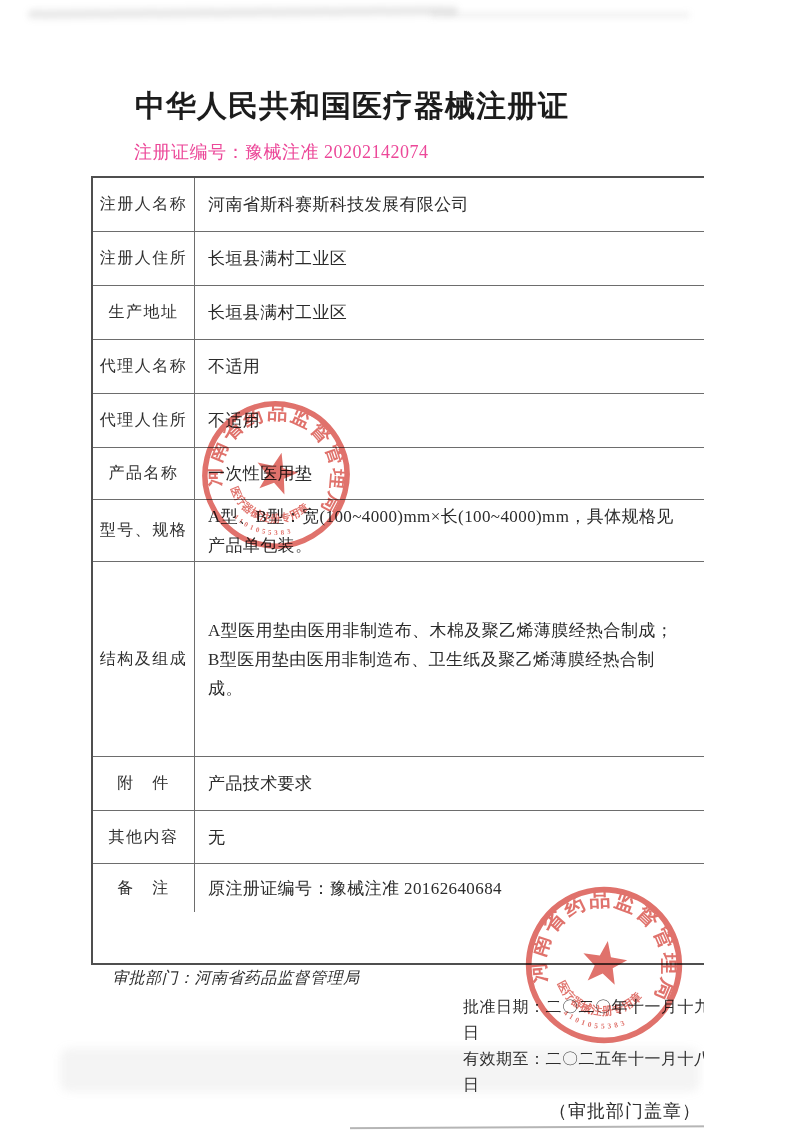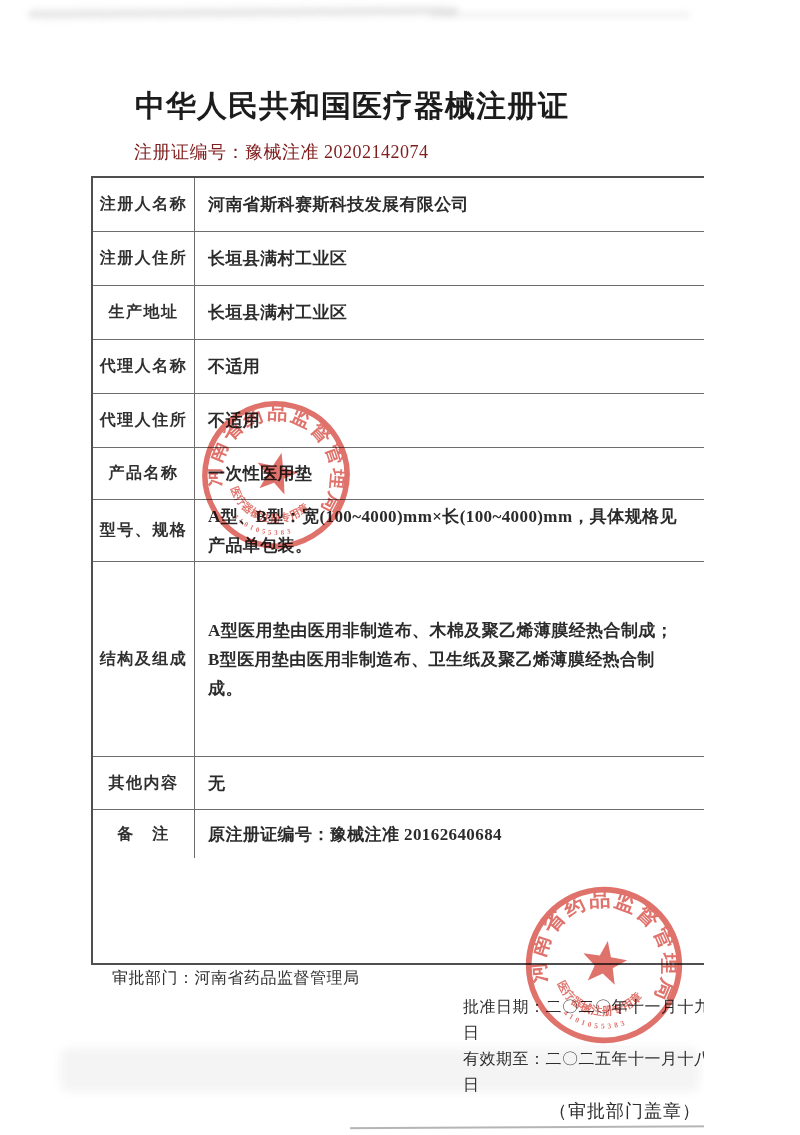--- a/index.html
+++ b/index.html
@@ -14,41 +14,41 @@
     border-radius:5px;filter:blur(3px);transform:rotate(-.5deg);}
   .smudge-b{left:430px;top:12px;width:260px;height:6px;background:rgba(130,130,130,.10);
     border-radius:4px;filter:blur(3px);}
   .noise-band{left:60px;top:1048px;width:640px;height:44px;
     background:rgba(150,150,150,.10);filter:blur(4px);border-radius:10px;}
   .fold-line{left:350px;top:1126px;width:450px;height:2px;background:rgba(90,90,90,.45);
     transform:rotate(-.3deg);filter:blur(.4px);}
   
   .title{position:absolute;left:0;top:86px;width:100%;text-align:center;
     font-size:30px;font-weight:700;letter-spacing:1px;color:#1c1c1c;}
-  .regline{position:absolute;left:134px;top:140px;font-size:18px;color:#7f1d1d;letter-spacing:.5px;}
+  .regline{position:absolute;left:134px;top:140px;font-size:18px;color:#ec4899;letter-spacing:.5px;}
   
   .cert-table{
     position:absolute;left:91px;top:176px;width:621px;height:789px;
     box-sizing:border-box;border:2px solid #4f4f4f;background:transparent;
-    display:flex;flex-direction:column;font-weight:bold;
+    display:flex;flex-direction:column;
   }
   .t-row{display:flex;border-bottom:1px solid #6d6d6d;box-sizing:border-box;flex:0 0 auto;}
   .t-row:last-child{border-bottom:none;}
   .t-label{
     width:102px;flex:0 0 102px;border-right:1px solid #6d6d6d;box-sizing:border-box;
     display:flex;align-items:center;justify-content:center;text-align:center;
     font-size:16px;letter-spacing:1.5px;color:#303030;
   }
   .t-value{
     flex:1;display:flex;align-items:center;
     padding:2px 26px 2px 13px;font-size:17px;line-height:29px;
     color:#2b2b2b;letter-spacing:.4px;
   }
   
-  .f-left{position:absolute;left:112px;top:968px;font-size:16px;color:#2e2e2e;letter-spacing:.5px;}
+  .f-left{position:absolute;left:112px;top:968px;font-size:16px;color:#2e2e2e;letter-spacing:.5px;font-style:italic;}
   .f-right{position:absolute;left:463px;top:994px;width:250px;font-size:16px;
     line-height:26px;color:#2e2e2e;letter-spacing:.5px;}
   .seal-note{padding-left:86px;font-size:18px;letter-spacing:1px;}
   
   .stamp{position:absolute;pointer-events:none;mix-blend-mode:multiply;opacity:.82;}
   .stamp-1{left:176px;top:375px;width:200px;height:200px;transform:rotate(14deg);}
   .stamp-2{left:498px;top:859px;width:212px;height:212px;transform:rotate(9deg);}
   .stamp text{font-family:"Liberation Serif","DejaVu Serif",serif;font-weight:700;}
   .arc-org{font-size:20px;letter-spacing:2.5px;}
   .arc-type{font-size:10.5px;letter-spacing:.3px;}
@@ -96,20 +96,24 @@
       <div class="t-value">一次性医用垫</div>
     </div>
     <div class="t-row" style="height:62px">
       <div class="t-label">型号、规格</div>
       <div class="t-value">A型、B型：宽(100~4000)mm×长(100~4000)mm，具体规格见产品单包装。</div>
     </div>
     <div class="t-row" style="height:195px">
       <div class="t-label">结构及组成</div>
       <div class="t-value">A型医用垫由医用非制造布、木棉及聚乙烯薄膜经热合制成；B型医用垫由医用非制造布、卫生纸及聚乙烯薄膜经热合制成。</div>
     </div>
+    <div class="t-row" style="height:54px">
+      <div class="t-label">附　件</div>
+      <div class="t-value">产品技术要求</div>
+    </div>
     <div class="t-row" style="height:53px">
       <div class="t-label">其他内容</div>
       <div class="t-value">无</div>
     </div>
     <div class="t-row" style="height:48px">
       <div class="t-label">备　注</div>
       <div class="t-value">原注册证编号：豫械注准 20162640684</div>
     </div>
   </div>
 

